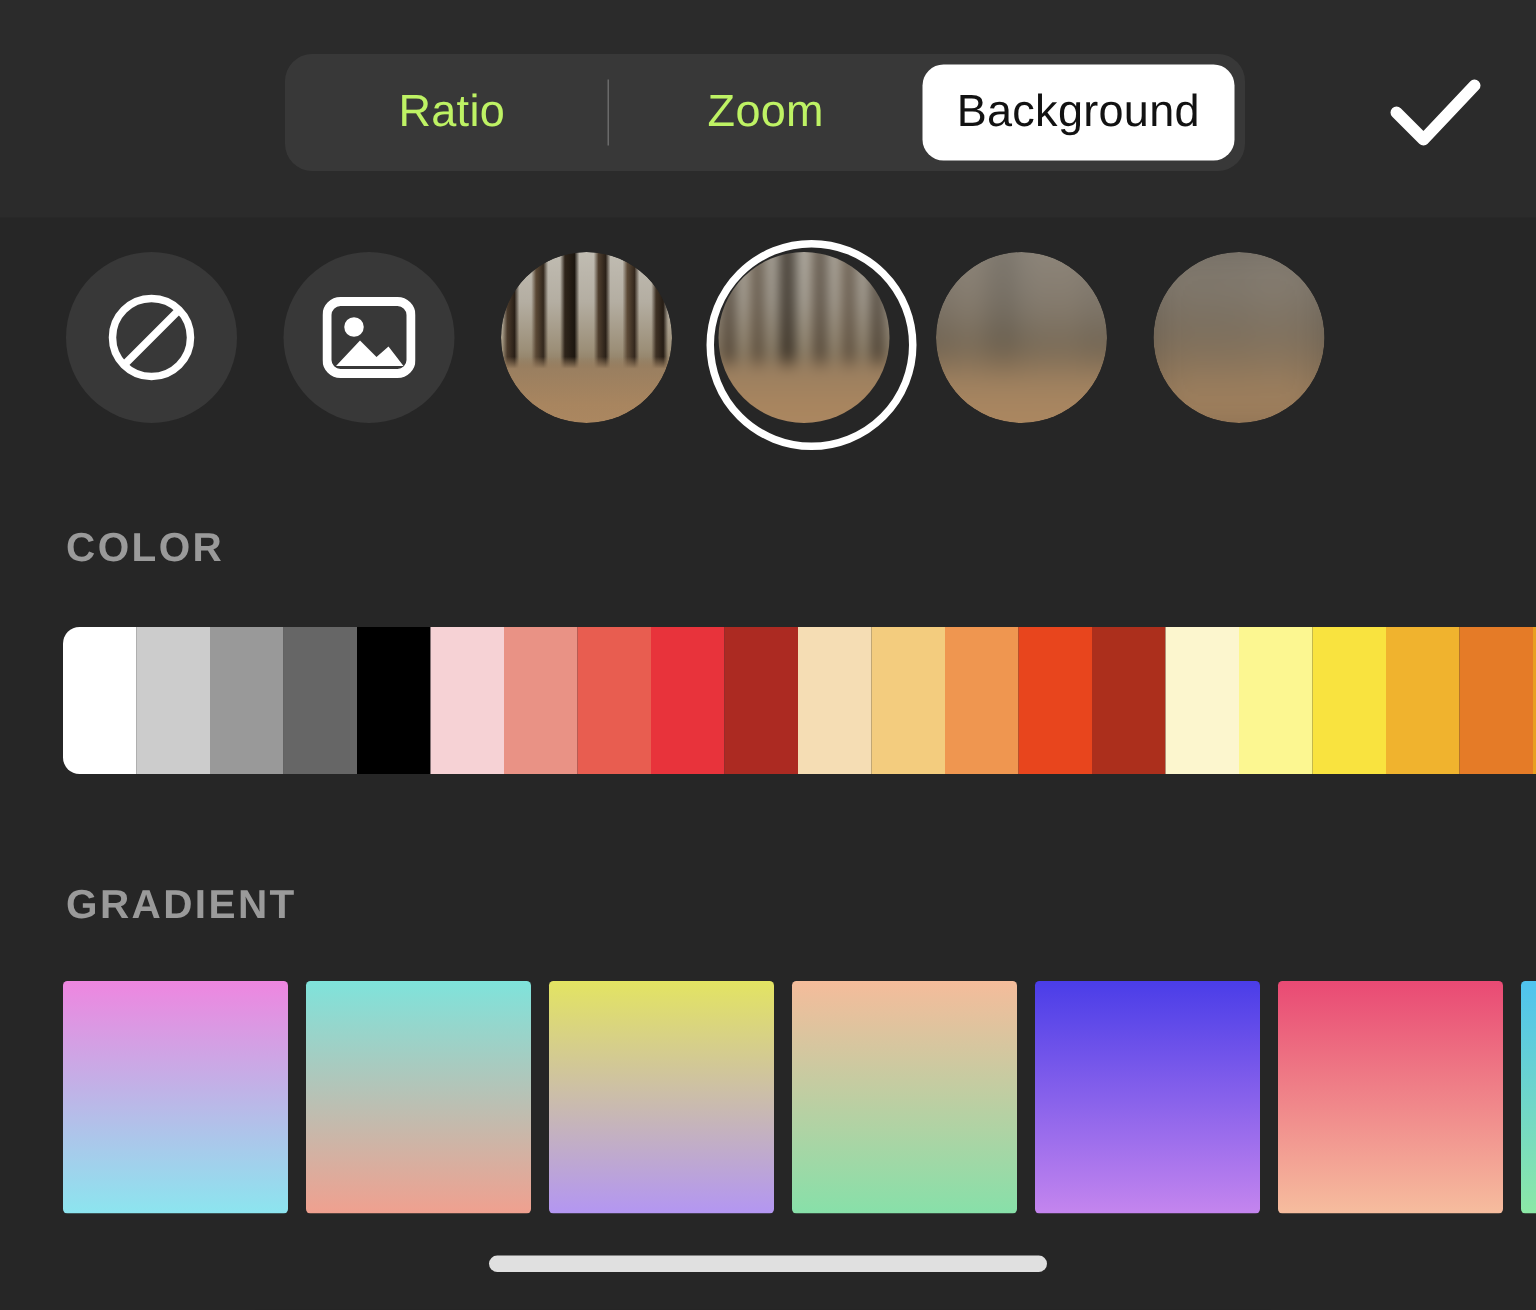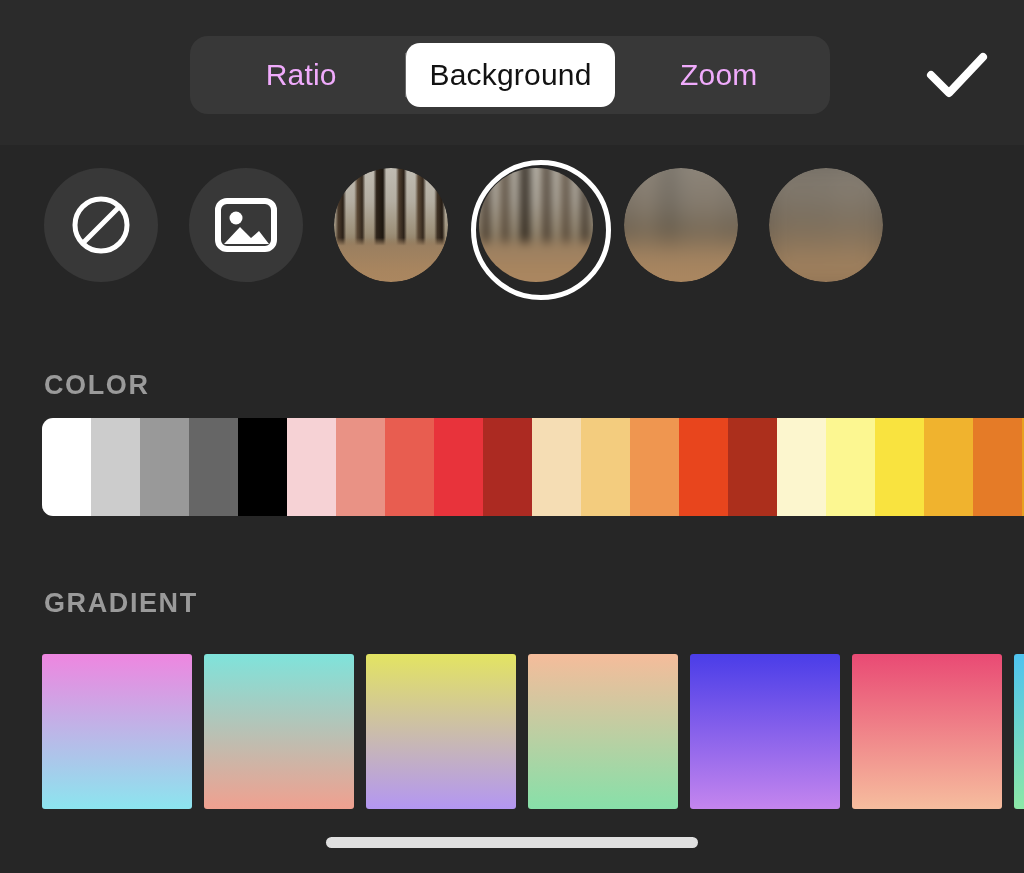--- a/index.html
+++ b/index.html
@@ -38,21 +38,21 @@
     align-items: center;
     padding: 7px;
   }
 
   .tab {
     flex: 1 1 0;
     height: 64px;
     display: flex;
     align-items: center;
     justify-content: center;
-    color: #f0abfc;
+    color: #bef264;
     font-size: 30px;
     letter-spacing: 0.2px;
     border-radius: 14px;
     cursor: pointer;
     user-select: none;
     white-space: nowrap;
   }
 
   .tab.selected {
     background: #ffffff;
@@ -158,21 +158,21 @@
   
   .section-label {
     position: absolute;
     left: 44px;
     color: #9a9a9a;
     font-size: 27px;
     font-weight: bold;
     letter-spacing: 1.6px;
     user-select: none;
   }
-  #color-label    { top: 350px; margin-top: 20px; }
+  #color-label    { top: 350px; }
   #gradient-label { top: 588px; }
 
   
   .color-strip-wrap {
     position: absolute;
     left: 42px; top: 418px;
     width: 1000px; height: 98px;
     overflow: hidden;
   }
   .color-strip {
@@ -228,25 +228,25 @@
 
 <div id="app" style="background: rgb(38, 38, 38);">
 
   <div class="topbar" style="background: rgb(43, 43, 43);">
 
     <div class="tab-group">
       <div class="tab">
         <span>Ratio</span>
       </div>
       <div class="tab-divider"></div>
+      <div class="tab">
+        <span>Zoom</span>
+      </div>
       <div class="tab selected">
         <span>Background</span>
-      </div>
-      <div class="tab">
-        <span>Zoom</span>
       </div>
     </div>
 
     <div class="confirm-btn">
       <svg width="62" height="48" viewBox="0 0 62 48">
         <path d="M5 24 L23 42 L57 6" fill="none" stroke="#ffffff" stroke-width="8" stroke-linecap="round" stroke-linejoin="round"></path>
       </svg>
     </div>
   </div>
 

